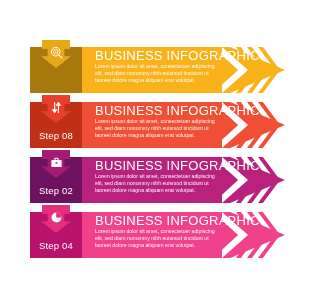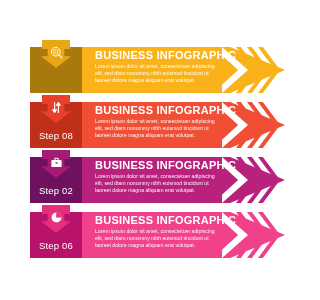--- a/index.html
+++ b/index.html
@@ -139,22 +139,22 @@
 
   
   .content {
     position: absolute;
     left: 95px;
     top: 13px;
     width: 125px;
   }
   .content-title {
     color: #ffffff;
-    font-size: 11px;
-    font-weight: bold;
+    font-size: 13px;
+    font-weight: normal;
     letter-spacing: 0.25px;
     line-height: 9px;
     margin: 0 0 2.5px 0;
     white-space: nowrap;
   }
   .content-body {
     color: #ffffff;
     font-size: 5.2px;
     line-height: 7.2px;
     margin: 0;
@@ -247,19 +247,19 @@
       <div class="badge" style="background: rgb(184, 18, 106);"></div>
       <div class="badge-tab" style="background: rgb(229, 47, 125);"></div>
       <div class="badge-arrow" style="background: rgb(229, 47, 125);"></div>
       <div class="badge-icon">
         <svg xmlns="http://www.w3.org/2000/svg" viewBox="0 0 24 24" width="13" height="13">
           <circle cx="12" cy="12" r="9.2" fill="#fff"></circle>
           <path d="M12 12 L12 2.8 A9.2 9.2 0 0 1 21.2 12 Z" fill="#E52F7D"></path>
           <line x1="12" y1="12" x2="12" y2="2.8" stroke="#E52F7D" stroke-width="1.1"></line>
         </svg>
       </div>
-      <div class="step-label">Step 06</div>
+      <div class="step-label">Step 04</div>
       <div class="content">
         <div class="content-title">BUSINESS INFOGRAPHIC</div>
         <div class="content-body">Lorem ipsum dolor sit amet, consectetuer adipiscing elit, sed diam nonummy nibh euismod tincidunt ut laoreet dolore magna aliquam erat volutpat.</div>
       </div>
     </div>
   </div>
 
 </body></html>

